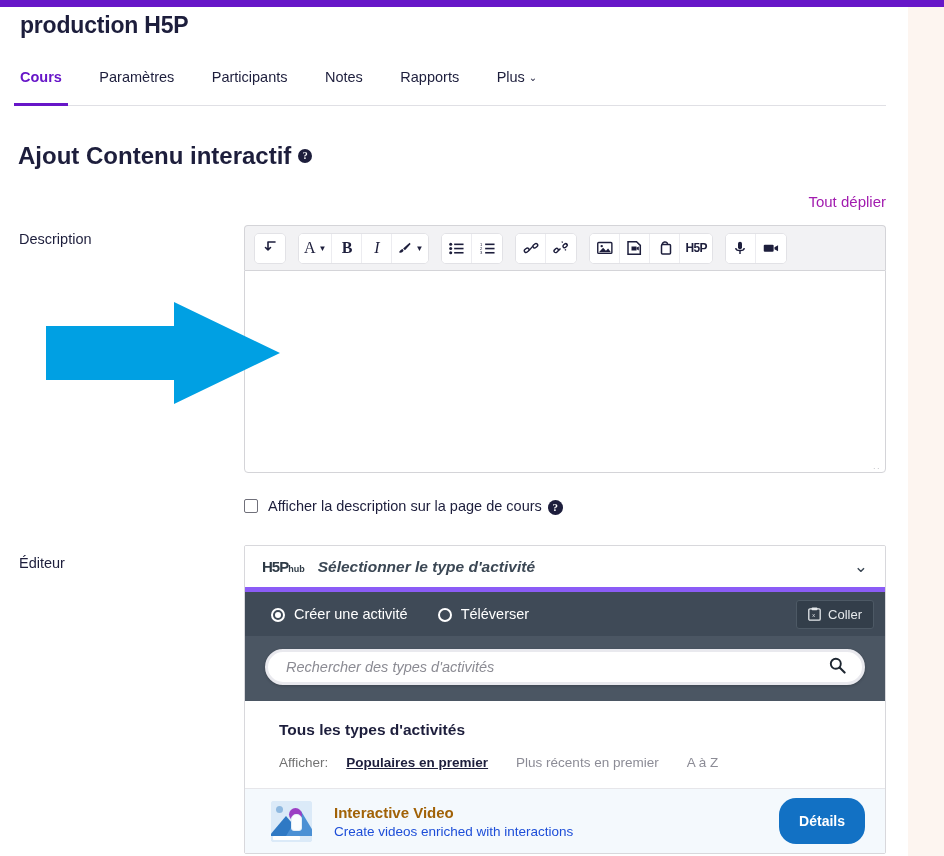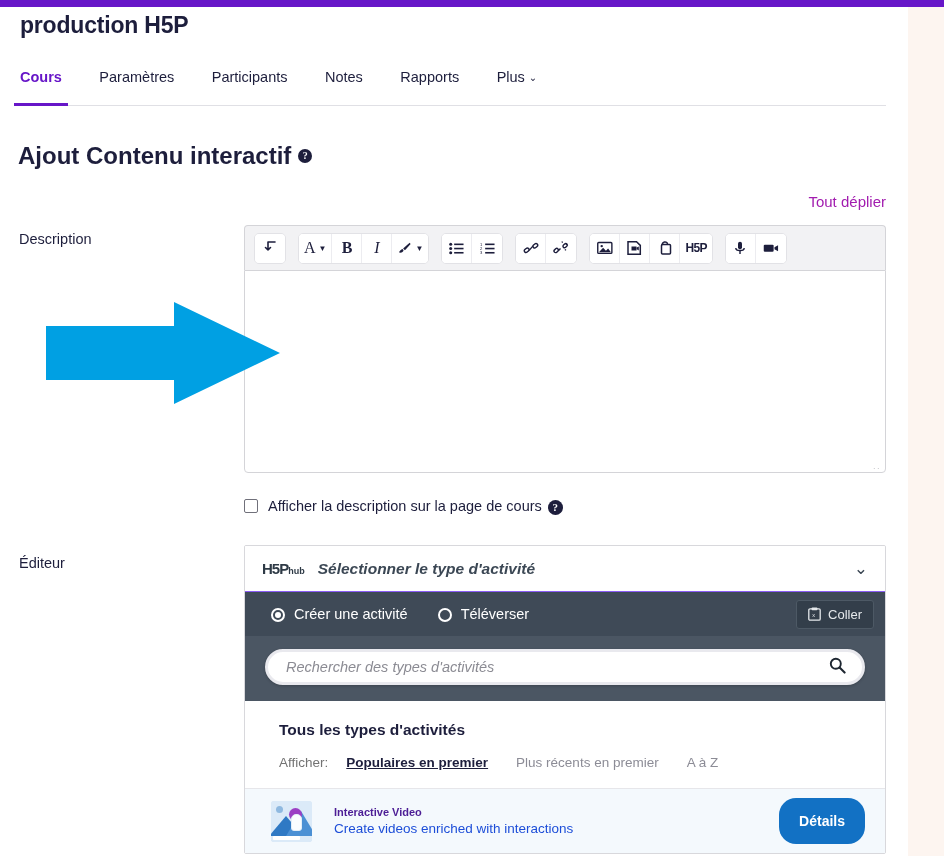--- a/index.html
+++ b/index.html
@@ -167,21 +167,21 @@
     border: 1px solid #d8d8dc;
     background: #fff;
     overflow: hidden;
     border-radius: 2px;
   }
   .hub-head {
     height: 46px;
     display: flex; align-items: center;
     padding: 0 17px;
     background: #fff;
-    border-bottom: 1px solid #8b5cf6;
+    border-bottom: 5px solid #8b5cf6;
   }
   .h5p-logo {
     font-family: "Liberation Sans", sans-serif;
     font-weight: bold; font-size: 15px; color: #2e3a46;
     letter-spacing: -1px;
     margin-right: 13px;
     white-space: nowrap;
   }
   .h5p-logo .sub { font-size: 9px; letter-spacing: 0; }
   .hub-head-title {
@@ -295,21 +295,21 @@
   .act-thumb .hand {
     position: absolute; left: 20px; top: 13px;
     width: 11px; height: 17px; border-radius: 5px 5px 3px 3px;
     background: #fafdff; border: 1px solid #e3eef8;
   }
   .act-thumb .bar {
     position: absolute; left: 2px; bottom: 2px; right: 12px;
     height: 4px; background: #fff; border-radius: 1px;
   }
   .act-info { flex: 1; min-width: 0; }
-  .act-title { font-size: 11px; font-weight: bold; color: #4c1d95; }
+  .act-title { font-size: 15px; font-weight: bold; color: #a16207; }
   .act-desc { font-size: 13.5px; color: #1d4ed8; margin-top: 3px; }
   .details-btn {
     background: #1271c4; color: #fff;
     border: none; border-radius: 17px;
     font-size: 14px; font-weight: bold;
     padding: 15px 20px;
     cursor: pointer;
     font-family: "Liberation Sans", sans-serif;
     flex: none;
   }

